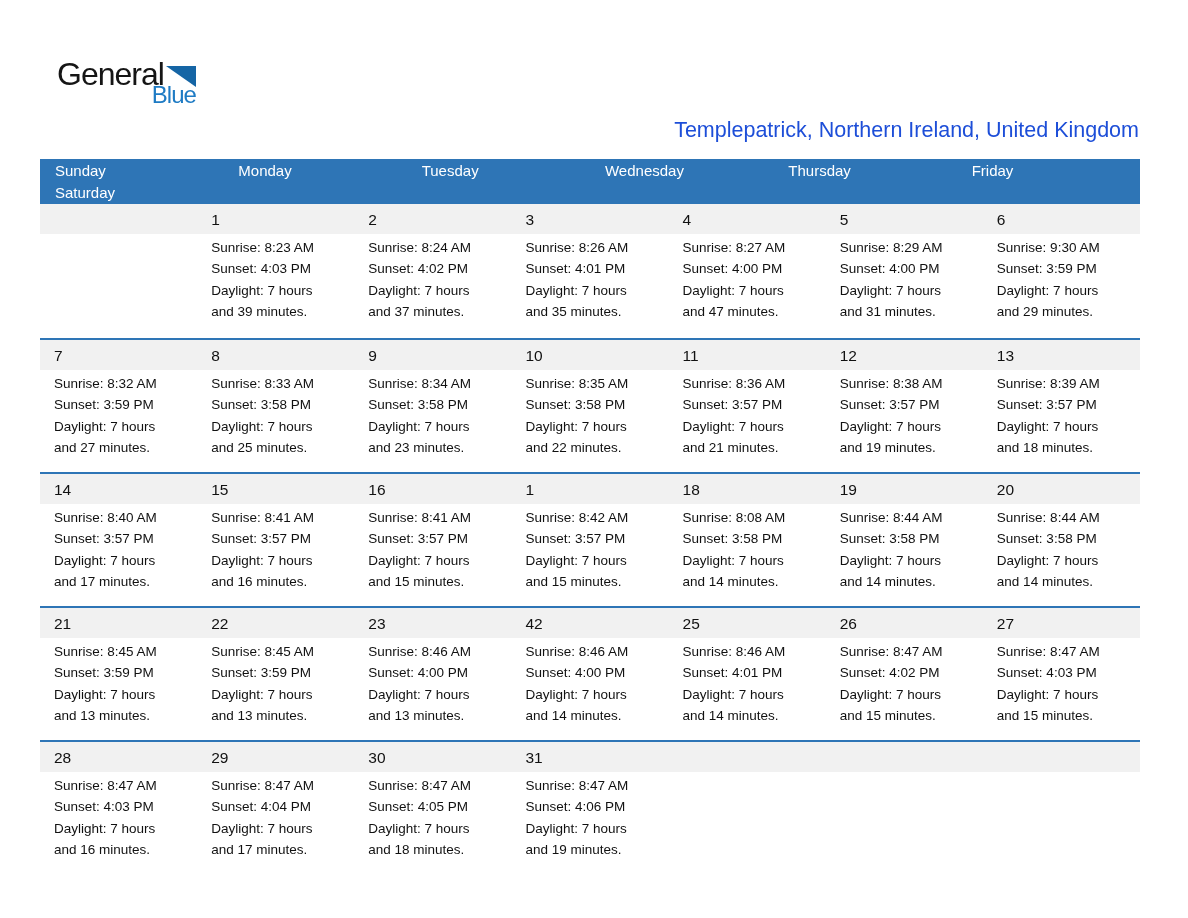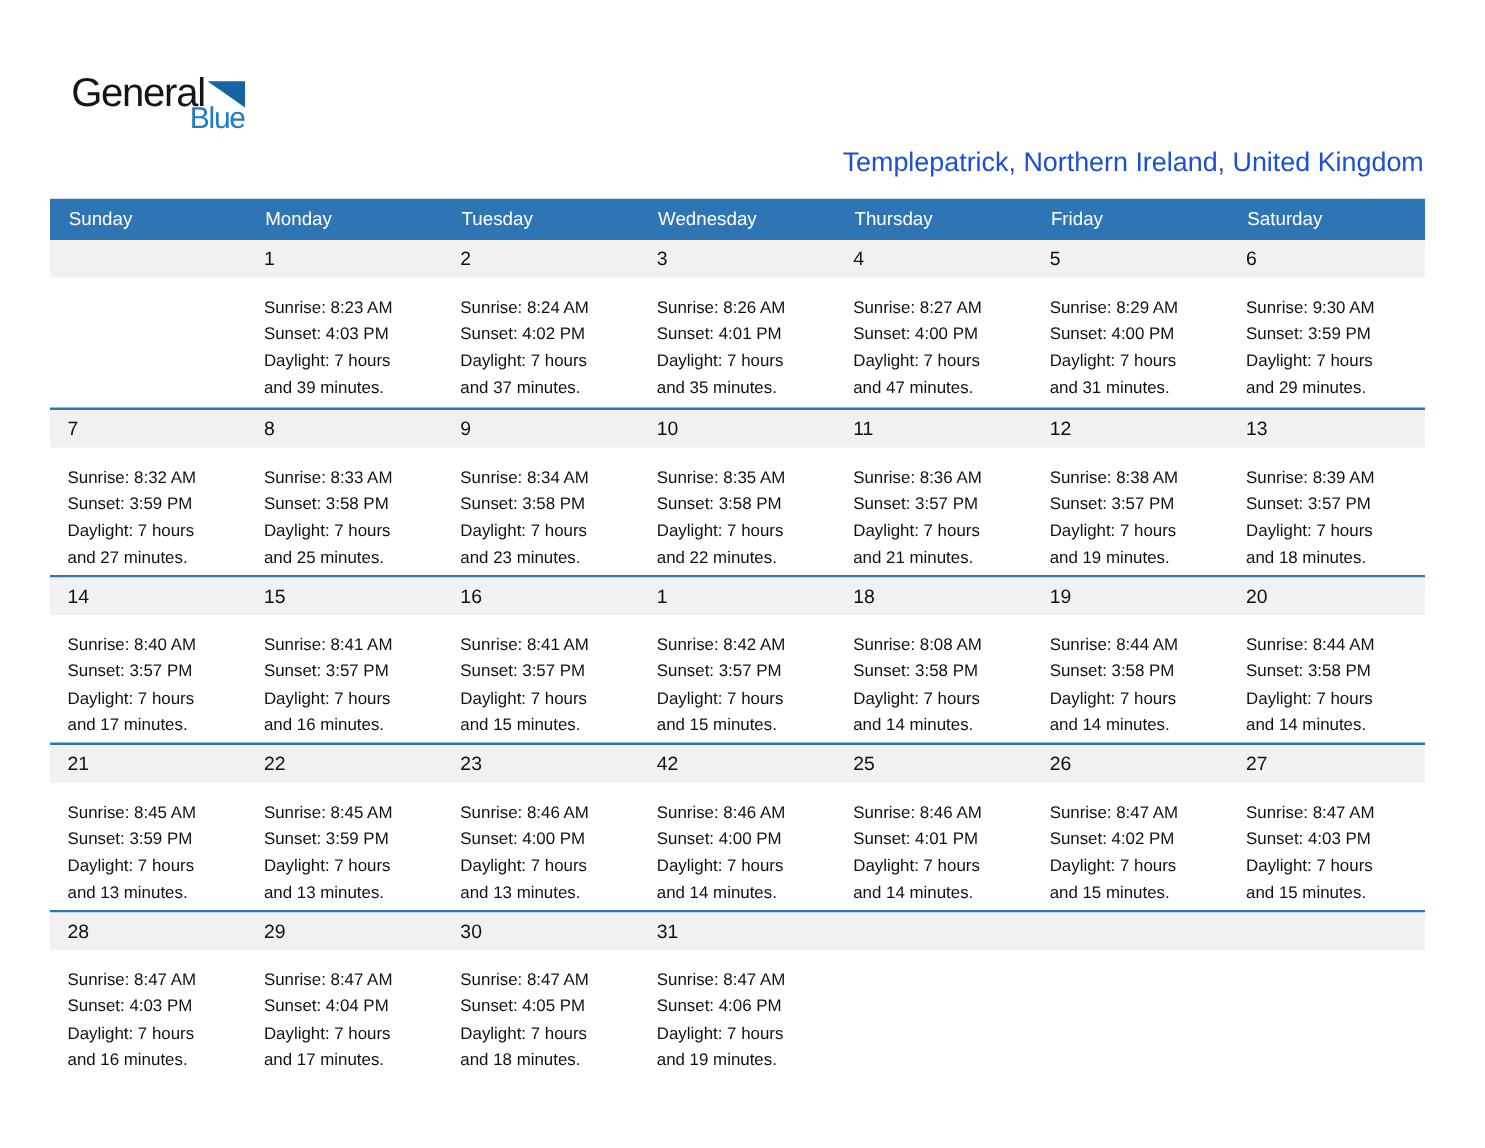--- a/index.html
+++ b/index.html
@@ -24,30 +24,30 @@
   .logo-general{font-size:32px;color:#151515;letter-spacing:-1px;}
   .logo-tri{margin:3px 0 0 2px;}
   .logo-blue{font-size:24px;color:var(--logo-blue);letter-spacing:-1px;margin:-7px 0 0 71px;text-align:right;}
 
   
   .title{position:absolute;top:57px;right:49px;font-size:40px;color:#000;white-space:nowrap;}
   .subtitle{position:absolute;top:118px;right:49px;font-size:21.5px;color:#1d4ed8;white-space:nowrap;}
 
   
   .calendar{position:absolute;left:40px;top:159px;width:1100px;}
-  .weekday-row{display:grid;grid-template-columns:repeat(7,1fr);background:var(--header-bg);height:33px;align-items:center;}
+  .weekday-row{display:grid;grid-template-columns:repeat(6,1fr);background:var(--header-bg);height:45px;align-items:center;}
   .weekday{color:var(--header-text);font-size:15px;padding-left:15px;white-space:nowrap;}
   .week-row{position:relative;height:134px;}
   .week-row + .week-row{border-top:2px solid var(--divider);}
   .band{position:absolute;left:0;top:0;width:100%;height:30px;background:var(--band-bg);}
   .week-grid{position:relative;display:grid;grid-template-columns:repeat(7,1fr);height:100%;}
   .day-cell{padding:0 4px 0 14px;}
   .day-num{height:30px;line-height:31px;font-size:15.5px;color:#111;}
   .cell-line{font-size:13.5px;line-height:21.4px;color:#111;white-space:nowrap;}
-  .cell-line.first{margin-top:13px;}
+  .cell-line.first{margin-top:3px;}
 </style>
 </head>
 <body>
 
 <div class="page">
 
   <div class="logo">
     <div class="logo-row1">
       <span class="logo-general">General</span>
       <span class="logo-tri">

